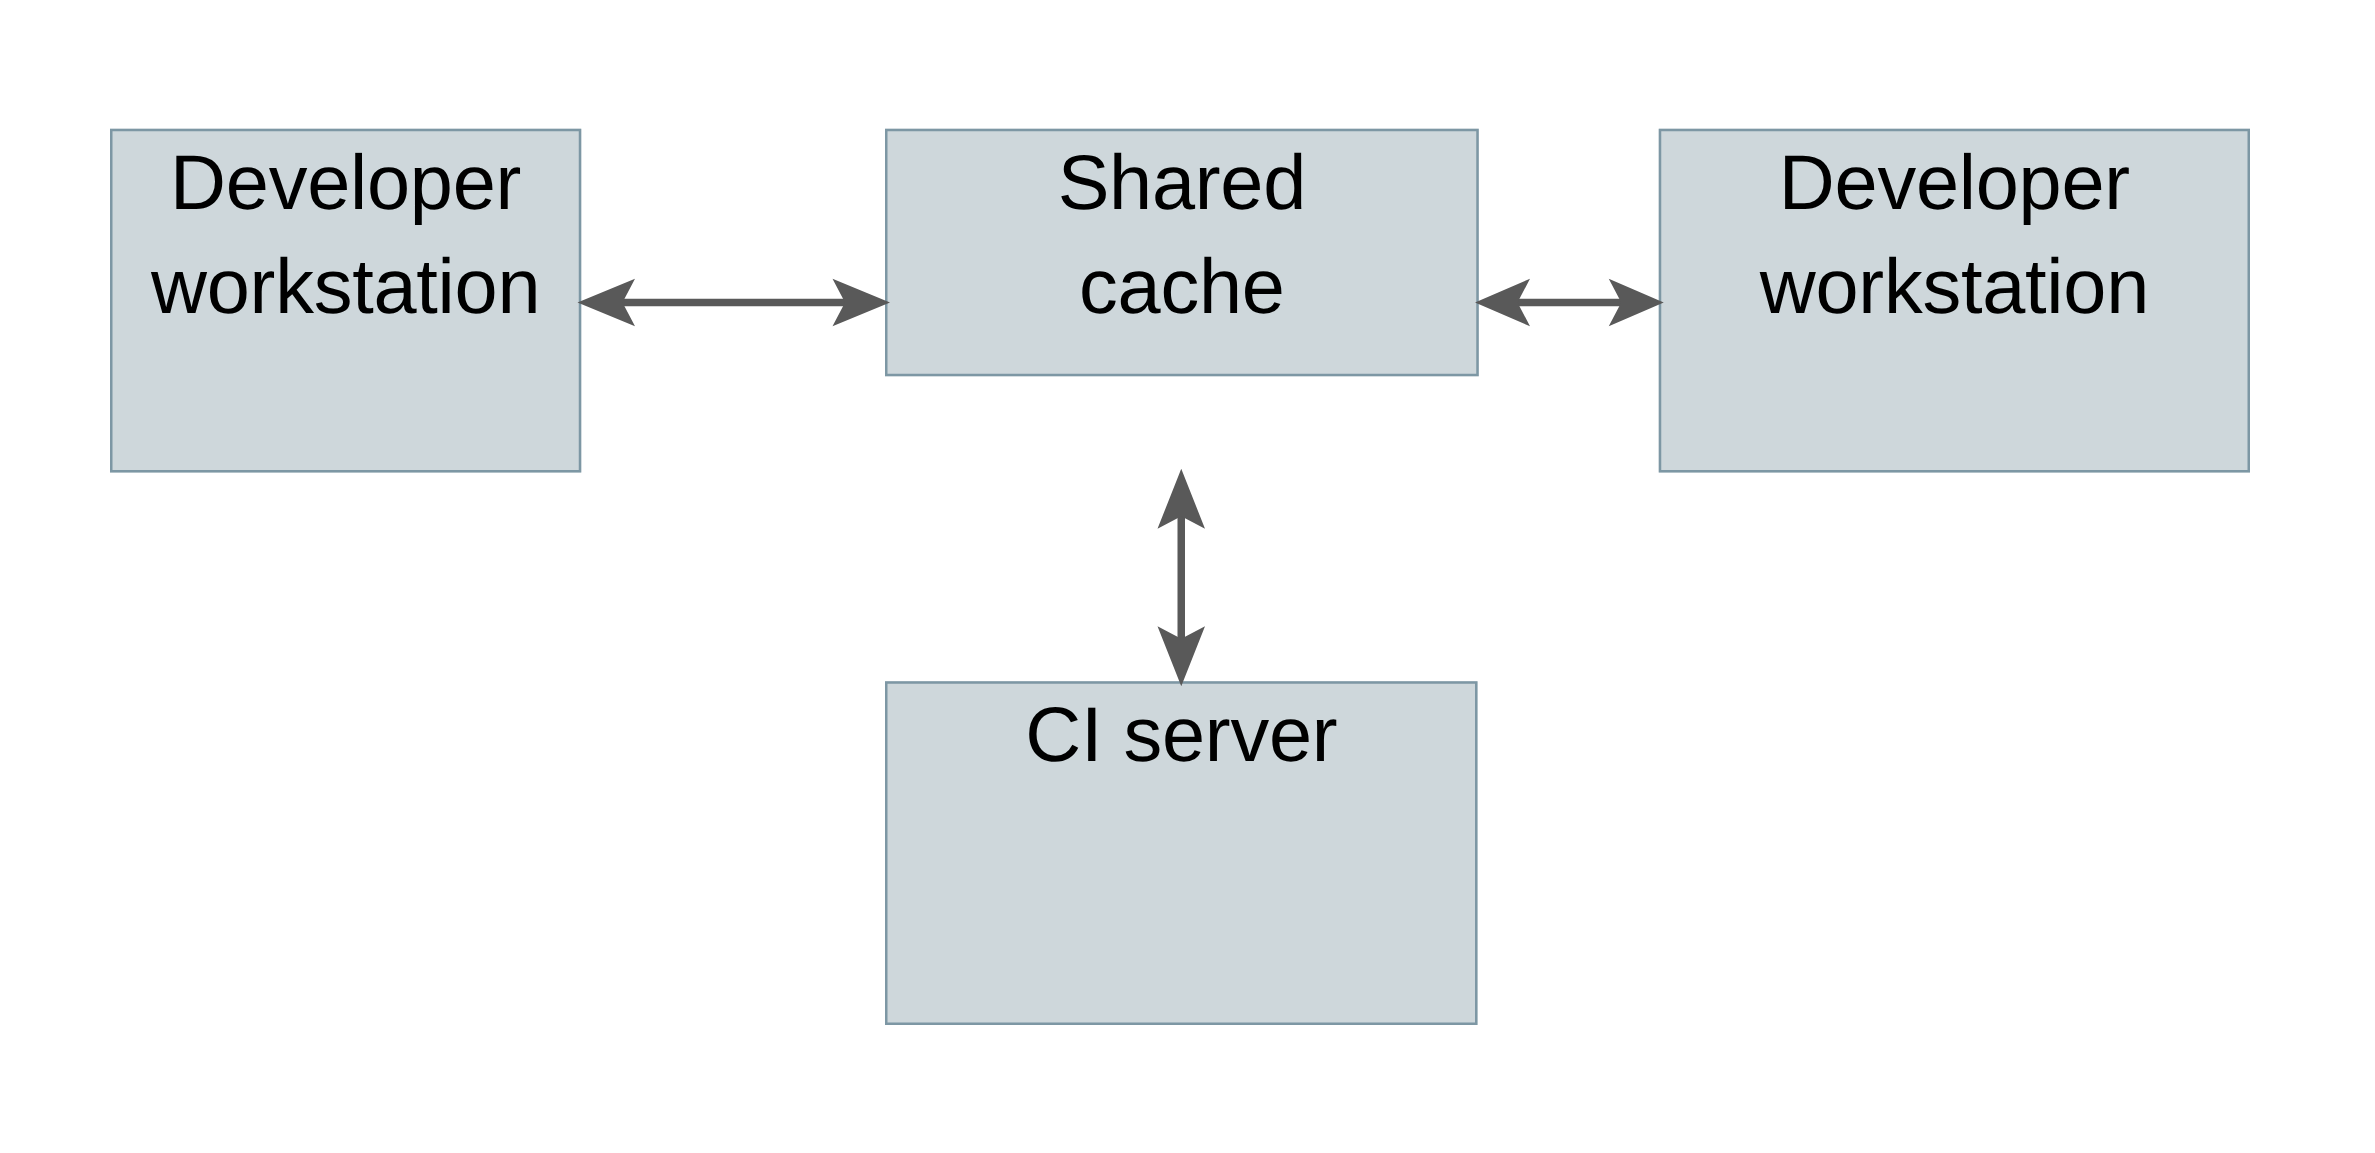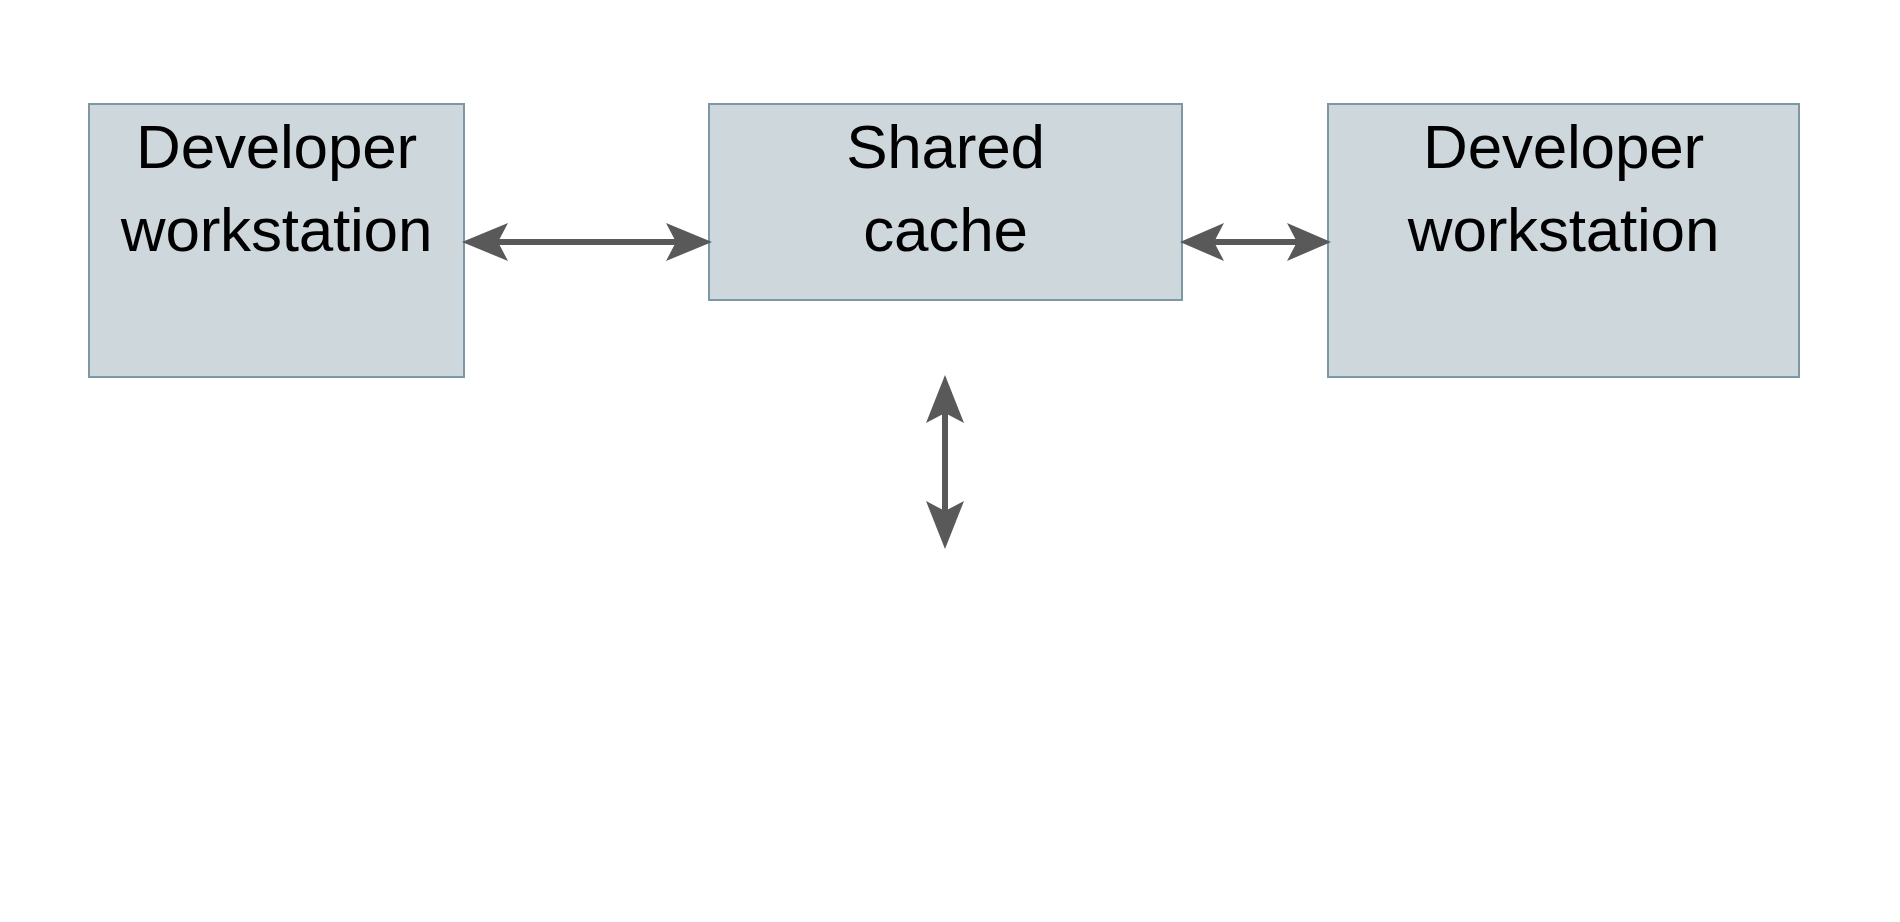--- a/index.html
+++ b/index.html
@@ -69,20 +69,23 @@
   <div class="node" id="node-shared">
     <span class="node-label">Shared
 cache</span>
   </div>
 
   <div class="node" id="node-dev-right">
     <span class="node-label">Developer
 workstation</span>
   </div>
 
+  <div class="node" id="node-ci">
+    <span class="node-label">CI server</span>
+  </div>
 
   <div class="edge" id="edge-left-shared">
     <svg width="250" height="56" viewBox="0 0 250 56">
       <rect x="30" y="25" width="190" height="6" fill="#595959"></rect>
       <path d="M 0 28 L 46 9 L 36 28 L 46 47 Z" fill="#595959"></path>
       <path d="M 250 28 L 204 9 L 214 28 L 204 47 Z" fill="#595959"></path>
     </svg>
   </div>
 
   <div class="edge" id="edge-shared-right">

